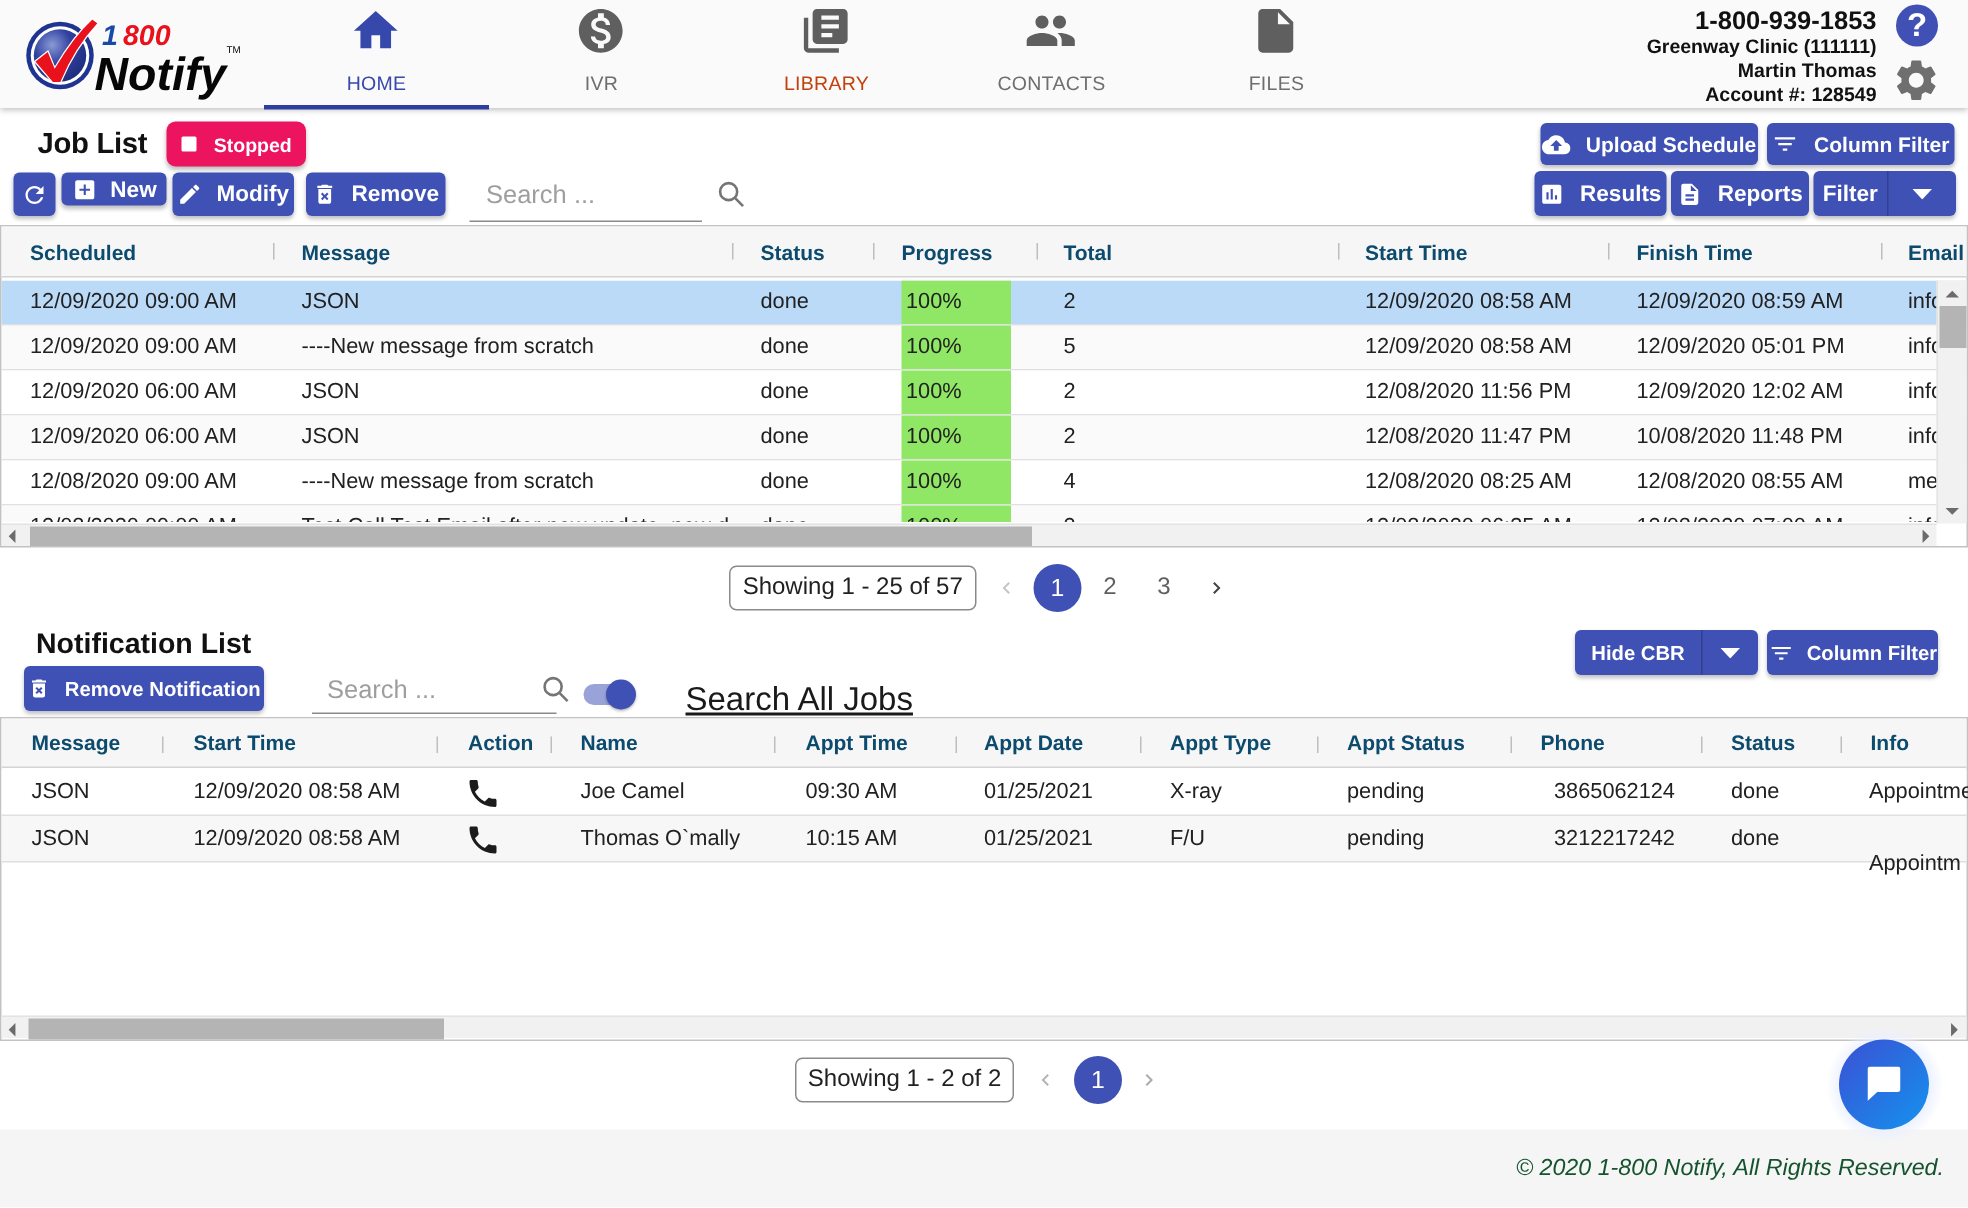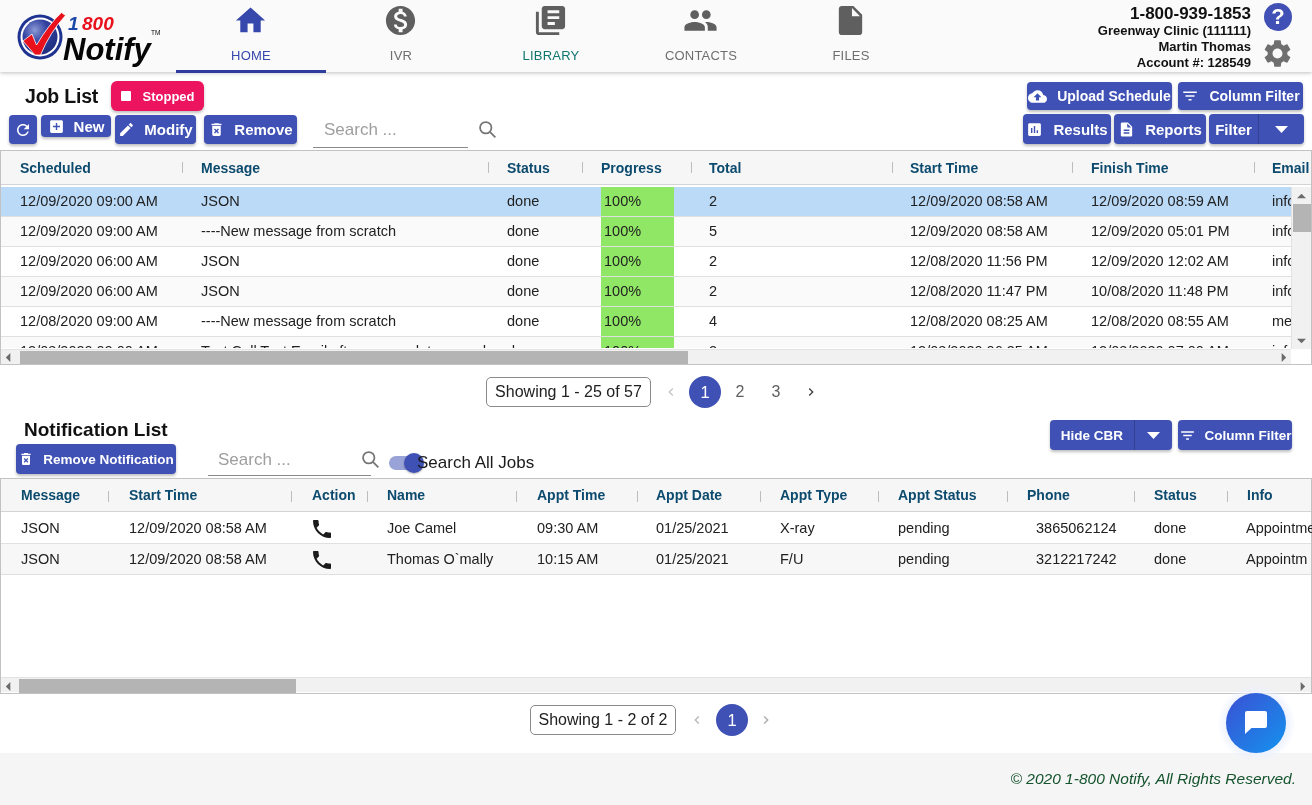--- a/index.html
+++ b/index.html
@@ -47,21 +47,21 @@
     <svg class="abs" style="left:57px;top:3px;" width="35" height="35" viewBox="0 0 24 24" fill="#5f5f5f">
         <path d="M12 2C6.48 2 2 6.48 2 12s4.48 10 10 10 10-4.48 10-10S17.52 2 12 2zm1.41 16.09V20h-2.67v-1.93c-1.71-.36-3.16-1.46-3.27-3.4h1.96c.1 1.05.82 1.87 2.65 1.87 1.96 0 2.4-.98 2.4-1.59 0-.83-.44-1.61-2.67-2.14-2.48-.6-4.18-1.62-4.18-3.67 0-1.72 1.39-2.84 3.11-3.21V4h2.67v1.95c1.86.45 2.79 1.86 2.85 3.39H14.3c-.05-1.11-.64-1.87-2.22-1.87-1.5 0-2.4.68-2.4 1.64 0 .84.65 1.39 2.67 1.91s4.18 1.39 4.18 3.91c-.01 1.83-1.38 2.83-3.12 3.16z"></path>
       </svg>
     <div class="abs" style="left:0;top:48px;width:150px;font-size:13px;letter-spacing:0.2px;color:#6e6e6e;">IVR</div>
   </div>
 
   <div class="abs" style="left:476px;top:0;width:150px;height:72px;text-align:center;">
     <svg class="abs" style="left:57px;top:3px;" width="35" height="35" viewBox="0 0 24 24" fill="#5f5f5f">
         <path d="M20 2H8c-1.1 0-2 .9-2 2v12c0 1.1.9 2 2 2h12c1.1 0 2-.9 2-2V4c0-1.1-.9-2-2-2zm-2 5H10V5h8v2zm0 4H10V9h8v2zm-3 4h-5v-2h5v2zM4 6H2v14c0 1.1.9 2 2 2h14v-2H4V6z"></path>
       </svg>
-    <div class="abs" style="left:0;top:48px;width:150px;font-size:13px;letter-spacing:0.2px;color:#0f766e;">LIBRARY</div>
+    <div class="abs" style="left:0;top:48px;width:150px;font-size:13px;letter-spacing:0.2px;color:#c2410c;">LIBRARY</div>
   </div>
 
   <div class="abs" style="left:626px;top:0;width:150px;height:72px;text-align:center;">
     <svg class="abs" style="left:57px;top:3px;" width="35" height="35" viewBox="0 0 24 24" fill="#5f5f5f">
         <path d="M16 11c1.66 0 2.99-1.34 2.99-3S17.66 5 16 5c-1.66 0-3 1.34-3 3s1.34 3 3 3zm-8 0c1.66 0 2.99-1.34 2.99-3S9.66 5 8 5C6.34 5 5 6.34 5 8s1.34 3 3 3zm0 2c-2.33 0-7 1.17-7 3.5V19h14v-2.5c0-2.33-4.67-3.5-7-3.5zm8 0c-.29 0-.62.02-.97.05 1.16.84 1.97 1.97 1.97 3.45V19h6v-2.5c0-2.33-4.67-3.5-7-3.5z"></path>
       </svg>
     <div class="abs" style="left:0;top:48px;width:150px;font-size:13px;letter-spacing:0.2px;color:#6e6e6e;">CONTACTS</div>
   </div>
 
   <div class="abs" style="left:776px;top:0;width:150px;height:61px;text-align:center;">
@@ -280,21 +280,21 @@
 </div>
 <div class="abs" style="left:208px;top:475px;width:163px;height:1px;background:#8a8a8a;"></div>
 <div class="abs" style="left:218px;top:450px;font-size:17px;color:#9e9e9e;">Search ...</div>
 <svg class="abs" style="left:360px;top:449px;" width="21" height="21" viewBox="0 0 24 24" fill="none" stroke="#757575" stroke-width="2">
     <circle cx="10" cy="10" r="6.5"></circle>
     <line x1="15" y1="15" x2="21" y2="21"></line>
   </svg>
 
 <div class="abs" style="left:389px;top:456px;width:31px;height:14px;border-radius:7px;background:#9aa3d8;"></div>
 <div class="abs" style="left:404px;top:453px;width:20px;height:20px;border-radius:50%;background:#3f51b5;box-shadow:0 1px 2px rgba(0,0,0,0.3);"></div>
-<div class="abs" style="left:417px;top:453px;font-size:17px;color:#1a1a1a;">Search All Jobs</div>
+<div class="abs" style="left:457px;top:453px;font-size:22px;color:#1a1a1a;text-decoration:underline;">Search All Jobs</div>
 
 <div class="btn" style="left:1050px;top:420px;width:122px;height:30px;font-size:13.5px;padding:0;">
   <span style="flex:1;text-align:center;">Hide CBR</span>
   <span style="width:1px;height:30px;background:#32408f;"></span>
   <span style="width:37px;display:flex;justify-content:center;">
       <svg width="13" height="7" viewBox="0 0 13 7">
         <path d="M0 0 L13 0 L6.5 7 Z" fill="#fff"></path>
       </svg>
     </span>
 </div>
@@ -350,21 +350,21 @@
     <svg class="abs" style="left:309px;top:4px;" width="24" height="24" viewBox="0 0 24 24" fill="#1c1c1c">
           <path d="M6.62 10.79c1.44 2.83 3.76 5.14 6.59 6.59l2.2-2.2c.27-.27.67-.36 1.02-.24 1.12.37 2.33.57 3.57.57.55 0 1 .45 1 1V20c0 .55-.45 1-1 1-9.39 0-17-7.61-17-17 0-.55.45-1 1-1h3.5c.55 0 1 .45 1 1 0 1.25.2 2.45.57 3.57.11.35.03.74-.25 1.02l-2.2 2.2z"></path>
         </svg>
     <div class="cell" style="left:386px;top:7px;">Thomas O`mally</div>
     <div class="cell" style="left:536px;top:7px;">10:15 AM</div>
     <div class="cell" style="left:655px;top:7px;">01/25/2021</div>
     <div class="cell" style="left:779px;top:7px;">F/U</div>
     <div class="cell" style="left:897px;top:7px;">pending</div>
     <div class="cell" style="left:1035px;top:7px;">3212217242</div>
     <div class="cell" style="left:1153px;top:7px;">done</div>
-    <div class="cell" style="left:1245px;top:7px;">Appointm</div>
+    <div class="cell" style="left:1245px;top:24px;">Appointm</div>
   </div>
     </div>
 
   <div class="abs" style="left:0;top:198px;width:1310px;height:15px;background:#f1f1f1;border-top:1px solid #e3e3e3;">
     <svg class="abs" style="left:3px;top:4px;" width="9" height="9" viewBox="0 0 10 10">
         <path d="M7 0 L2 5 L7 10 Z" fill="#6b6b6b"></path>
       </svg>
     <div class="abs" style="left:18px;top:1px;width:277px;height:14px;background:#b4b4b4;"></div>
     <svg class="abs" style="left:1297px;top:4px;" width="9" height="9" viewBox="0 0 10 10">
         <path d="M3 0 L8 5 L3 10 Z" fill="#6b6b6b"></path>

